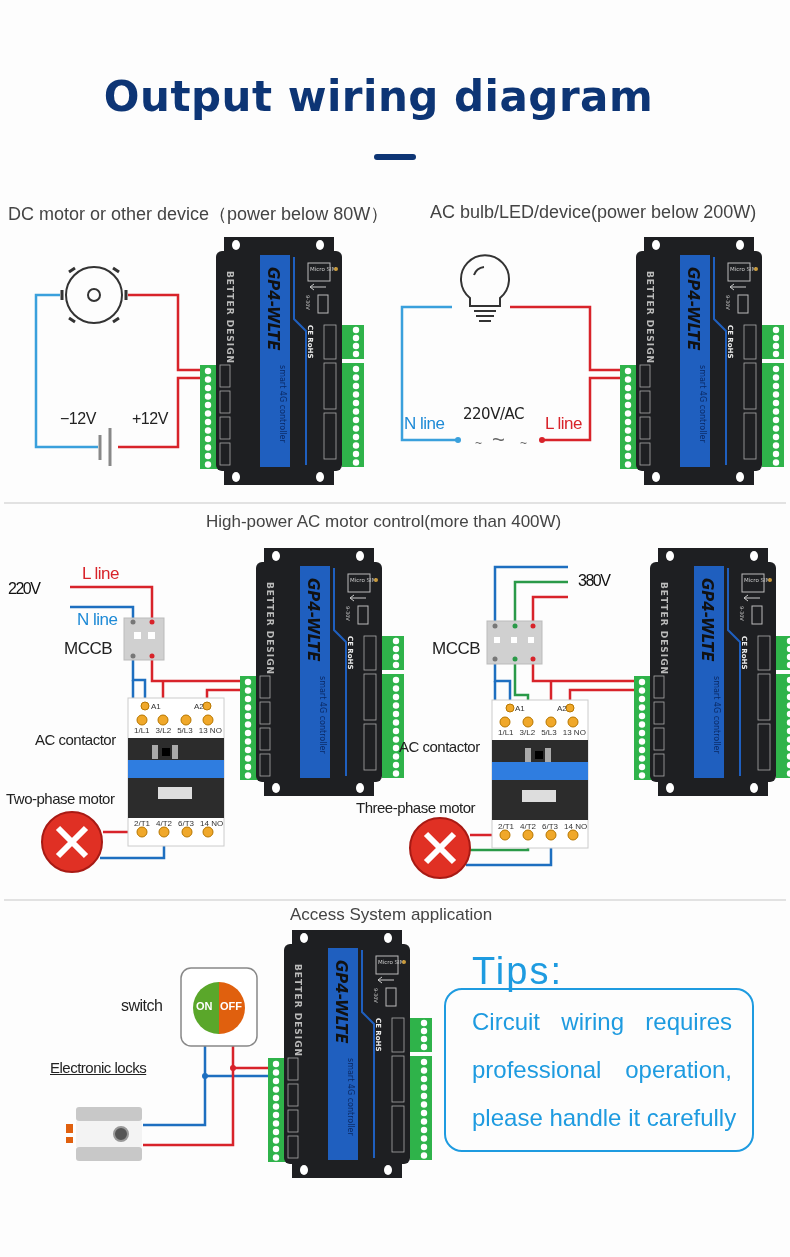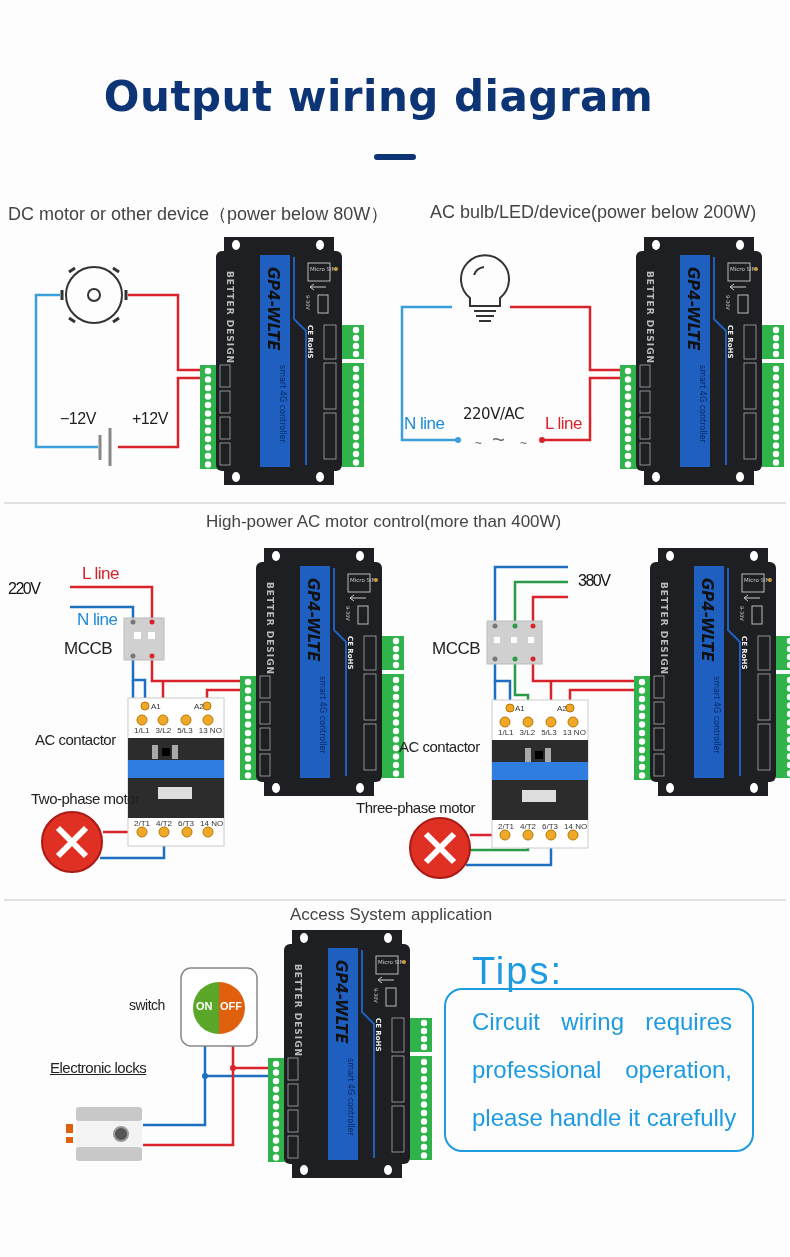--- a/index.html
+++ b/index.html
@@ -494,21 +494,21 @@
 
 <div class="abs lbl blue-txt" style="left:404px;top:414px;font-size:17px;">N line</div>
 <div class="abs lbl" style="left:463px;top:405px;font-size:15px;font-family:'DejaVu Sans',sans-serif;">220V/AC</div>
 <div class="abs lbl red-txt" style="left:545px;top:414px;font-size:17px;">L line</div>
 
 <div class="abs lbl red-txt" style="left:82px;top:564px;font-size:17px;">L line</div>
 <div class="abs lbl-big" style="left:8px;top:580px;">220V</div>
 <div class="abs lbl blue-txt" style="left:77px;top:610px;font-size:17px;">N line</div>
 <div class="abs lbl" style="left:64px;top:639px;font-size:17px;">MCCB</div>
 <div class="abs lbl" style="left:35px;top:731px;font-size:15px;">AC contactor</div>
-<div class="abs lbl" style="left:6px;top:790px;font-size:15px;margin-left:25px;">Two-phase motor</div>
+<div class="abs lbl" style="left:6px;top:790px;font-size:15px;">Two-phase motor</div>
 
 <div class="abs lbl-big" style="left:578px;top:572px;">380V</div>
 <div class="abs lbl" style="left:432px;top:639px;font-size:17px;">MCCB</div>
 <div class="abs lbl" style="left:399px;top:738px;font-size:15px;">AC contactor</div>
 <div class="abs lbl" style="left:356px;top:799px;font-size:15px;">Three-phase motor</div>
 
 <div class="abs" style="left:134px;top:726px;font-size:8px;color:#333;display:flex;gap:6px;">
   <span>1/L1</span>
   <span>3/L2</span>
   <span>5/L3</span>
@@ -531,21 +531,21 @@
 </div>
 <div class="abs" style="left:498px;top:822px;font-size:8px;color:#333;display:flex;gap:6px;">
   <span>2/T1</span>
   <span>4/T2</span>
   <span>6/T3</span>
   <span>14 NO</span>
 </div>
 <div class="abs" style="left:515px;top:704px;font-size:8px;color:#333;">A1</div>
 <div class="abs" style="left:557px;top:704px;font-size:8px;color:#333;">A2</div>
 
-<div class="abs lbl" style="left:129px;top:997px;font-size:14px;">switch</div>
+<div class="abs lbl" style="left:121px;top:997px;font-size:16px;">switch</div>
 <div class="abs" style="left:196px;top:1000px;font-size:11px;font-weight:bold;color:#fff;">ON</div>
 <div class="abs" style="left:220px;top:1000px;font-size:11px;font-weight:bold;color:#fff;">OFF</div>
 <div class="abs lbl" style="left:50px;top:1059px;font-size:15px;text-decoration:underline;">Electronic locks</div>
 
 <div class="abs tips-title">Tips:</div>
 <div class="abs tips-box"></div>
 <div class="abs tips-line" style="top:1008px;">Circuit wiring requires</div>
 <div class="abs tips-line" style="top:1056px;">professional operation,</div>
 <div class="abs tips-line" style="top:1104px;">please handle it carefully</div>
 

